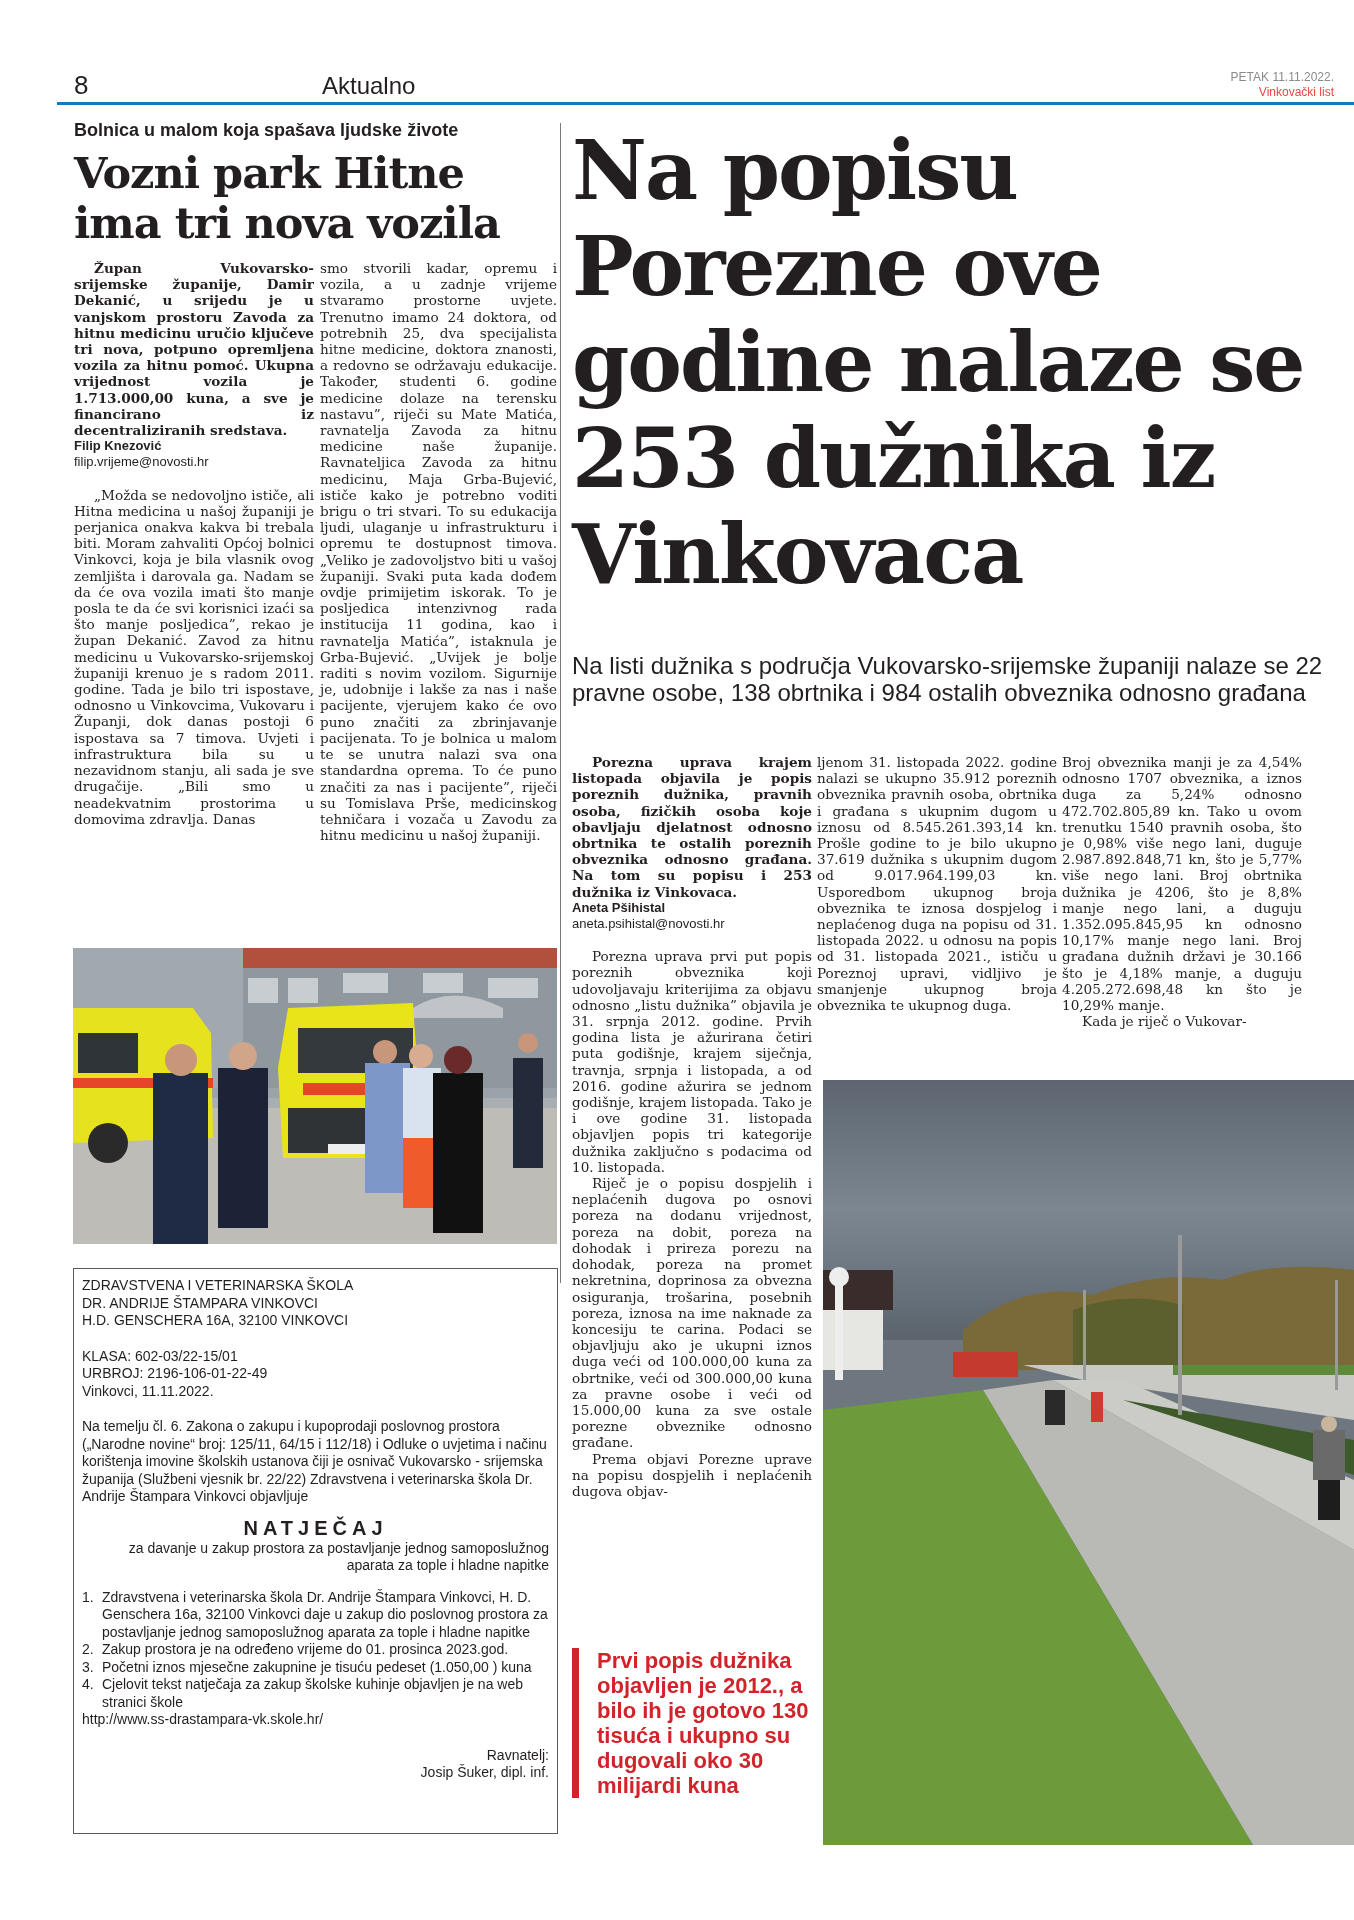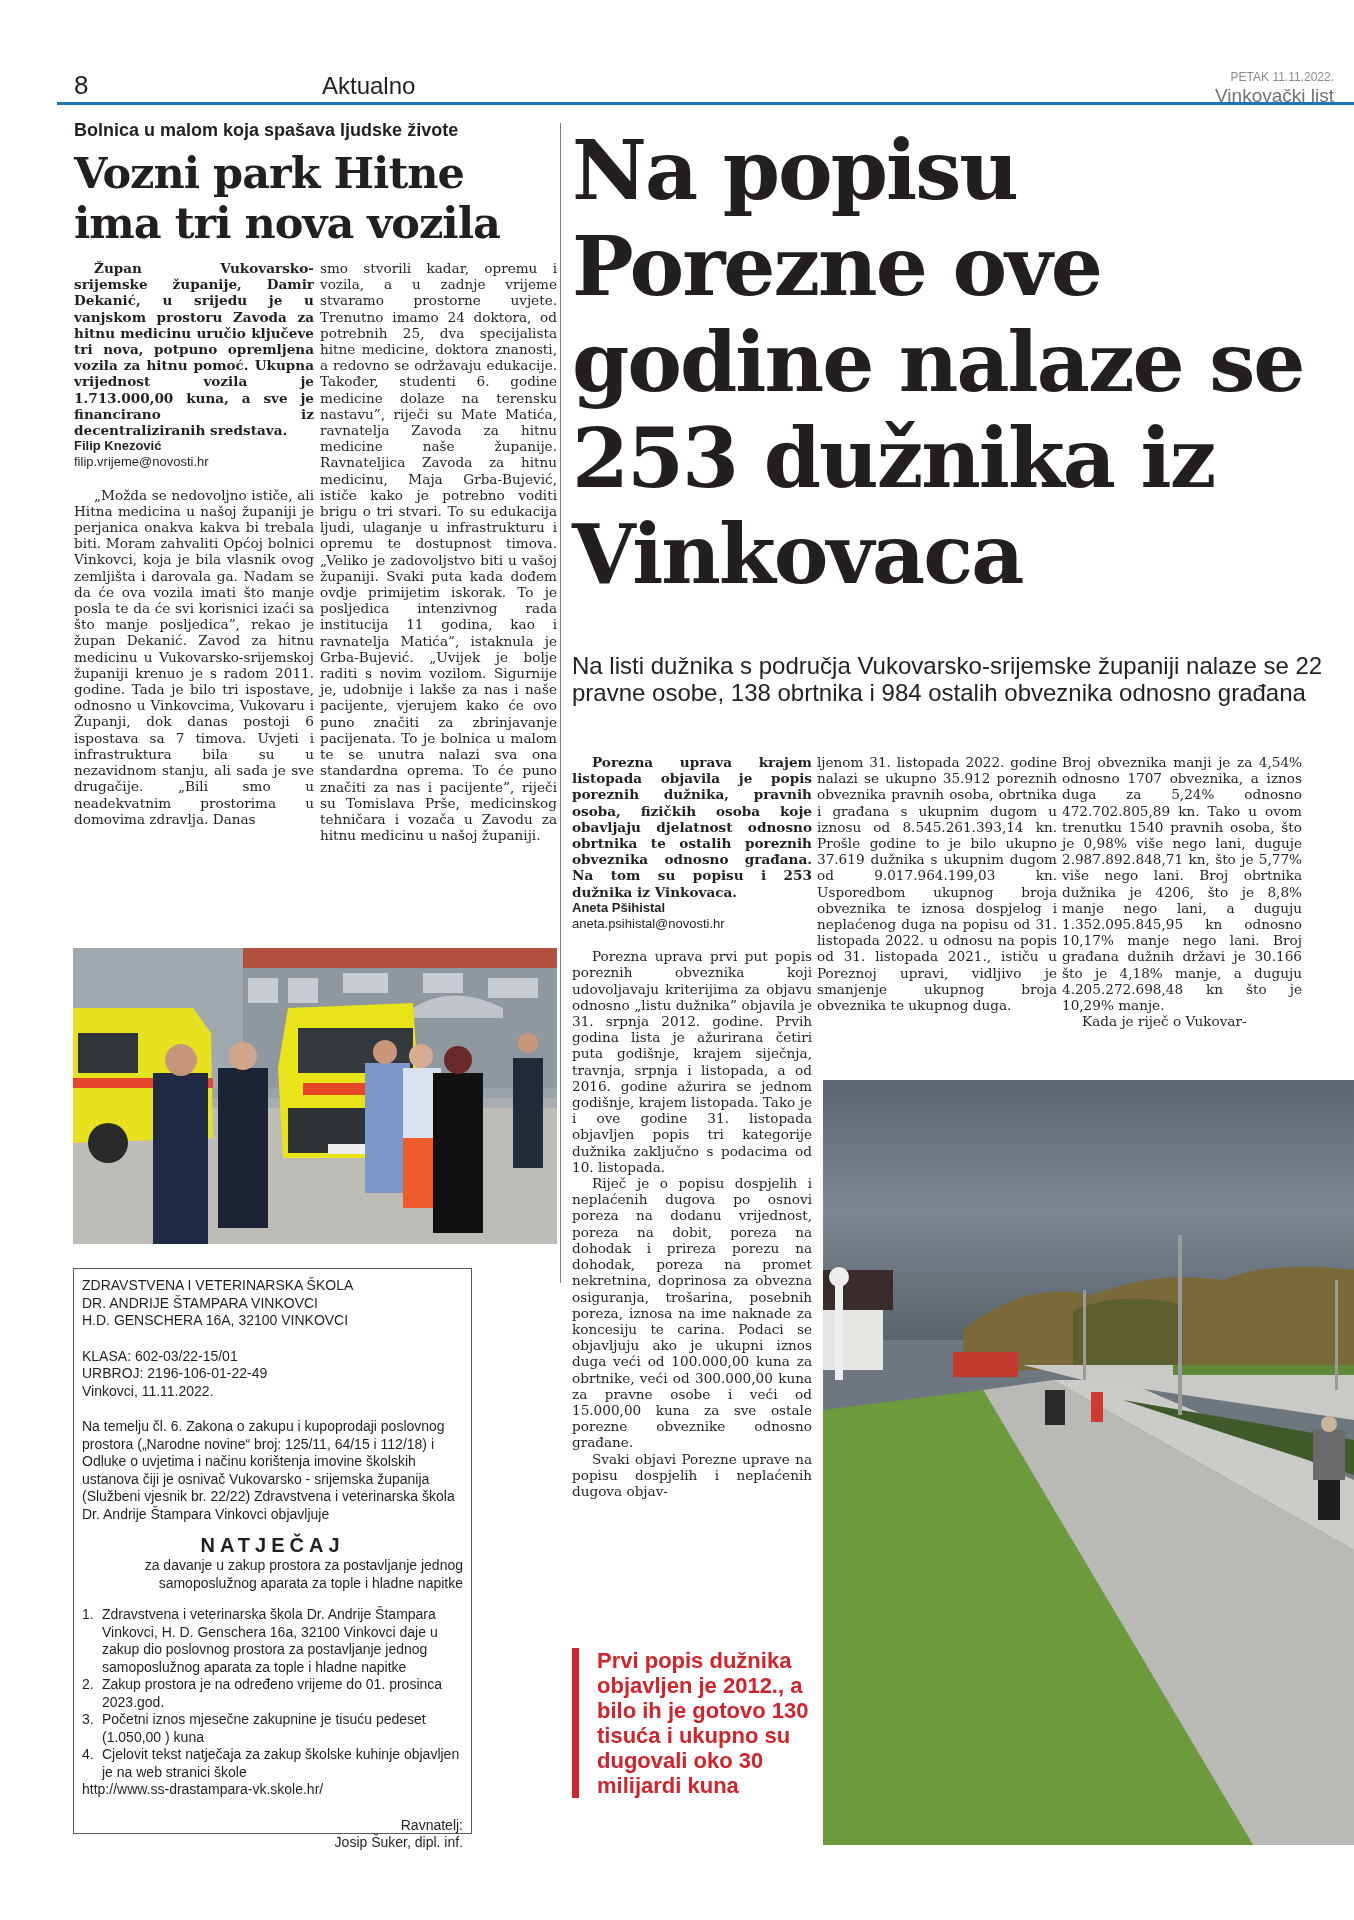--- a/index.html
+++ b/index.html
@@ -5,42 +5,42 @@
   * { box-sizing: border-box; margin: 0; padding: 0; }
   html, body { width: 1354px; height: 1920px; background: #ffffff; overflow: hidden; }
   body { position: relative; color: #231f20; font-family: "DejaVu Serif", serif; }
 
   .abs { position: absolute; }
 
   
   .page-num { left: 74px; top: 70px; font-family: "Liberation Sans", sans-serif; font-size: 26px; font-weight: 300; color: #231f20; }
   .section { left: 322px; top: 72px; font-family: "Liberation Sans", sans-serif; font-size: 24px; color: #231f20; }
   .hdr-date { right: 20px; top: 70px; font-family: "Liberation Sans", sans-serif; font-size: 12px; color: #8a8a8a; text-align: right; }
-  .hdr-paper { right: 20px; top: 85px; font-family: "Liberation Sans", sans-serif; font-size: 19px; color: #737373; text-align: right; }
+  .hdr-paper { right: 20px; top: 85px; font-family: "Liberation Sans", sans-serif; font-size: 12px; color: #ef4444; text-align: right; }
   .hdr-rule { left: 57px; top: 102px; width: 1297px; height: 3px; background: #1b75bb; }
 
   .vdivider { left: 560px; top: 123px; width: 1px; height: 1160px; background: #7a7a7a; }
 
   
   .kicker { left: 74px; top: 120px; font-family: "Liberation Sans", sans-serif; font-weight: bold; font-size: 18px; }
   .left-title { left: 74px; top: 148px; width: 480px; font-family: "DejaVu Serif", serif; font-weight: bold; font-size: 43px; line-height: 50px; letter-spacing: -1px; }
   .col { font-family: "DejaVu Serif", serif; font-size: 13.6px; line-height: 16.2px; text-align: justify; hyphens: manual; }
   .col p { text-indent: 20px; }
   .col p.noind { text-indent: 0; }
   .lead { font-weight: bold; }
   .author { font-family: "Liberation Sans", sans-serif; font-weight: bold; font-size: 13px; }
   .email { font-family: "Liberation Sans", sans-serif; font-size: 13px; margin-bottom: 16px; }
 
   .colA { left: 74px; top: 260px; width: 240px; }
   .colB { left: 320px; top: 260px; width: 237px; }
 
   .photo1 { left: 73px; top: 948px; width: 484px; height: 296px; overflow: hidden; background: #b8bec4; }
 
   
-  .adbox { left: 73px; top: 1268px; width: 399px; height: 566px; border: 1px solid #5a5a5a; padding: 8px 8px; font-family: "Liberation Sans", sans-serif; font-size: 14px; line-height: 17.5px; color: #231f20; }
+  .adbox { left: 73px; top: 1268px; width: 485px; height: 566px; border: 1px solid #5a5a5a; padding: 8px 8px; font-family: "Liberation Sans", sans-serif; font-size: 14px; line-height: 17.5px; color: #231f20; }
   .adbox .gap { height: 18px; }
   .adbox .natjecaj { text-align: center; font-weight: bold; font-size: 20px; letter-spacing: 5px; margin-top: 10px; line-height: 24px; }
   .adbox .center { text-align: right; }
   .adbox ol { list-style: none; margin-top: 14px; }
   .adbox ol li { display: flex; }
   .adbox ol li .n { width: 20px; flex: 0 0 20px; }
   .adbox .sign { text-align: right; }
 
   
   .big-title { left: 572px; top: 122px; width: 780px; font-family: "DejaVu Serif", serif; font-weight: bold; font-size: 82px; line-height: 96px; letter-spacing: -2px; color: #231f20; }
@@ -156,21 +156,21 @@
 
 <h1 class="abs big-title">Na popisu Porezne ove godine nalaze se 253 dužnika iz Vinkovaca</h1>
 <div class="abs subtitle">Na listi dužnika s područja Vukovarsko-srijemske županiji nalaze se 22 pravne osobe, 138 obrtnika i 984 ostalih obveznika odnosno građana</div>
 
 <div class="abs col colC">
   <p class="lead">Porezna uprava krajem listopada objavila je popis poreznih dužnika, pravnih osoba, fizičkih osoba koje obavljaju djelatnost odnosno obrtnika te ostalih poreznih obveznika odnosno građana. Na tom su popisu i 253 dužnika iz Vinkovaca.</p>
   <div class="author">Aneta Pšihistal</div>
   <div class="email">aneta.psihistal@novosti.hr</div>
   <p>Porezna uprava prvi put popis poreznih obveznika koji udovoljavaju kriterijima za objavu odnosno „listu dužnika” objavila je 31. srpnja 2012. godine. Prvih godina lista je ažurirana četiri puta godišnje, krajem siječnja, travnja, srpnja i listopada, a od 2016. godine ažurira se jednom godišnje, krajem listopada. Tako je i ove godine 31. listopada objavljen popis tri kategorije dužnika zaključno s podacima od 10. listopada.</p>
   <p>Riječ je o popisu dospjelih i neplaćenih dugova po osnovi poreza na dodanu vrijednost, poreza na dobit, poreza na dohodak i prireza porezu na dohodak, poreza na promet nekretnina, doprinosa za obvezna osiguranja, trošarina, posebnih poreza, iznosa na ime naknade za koncesiju te carina. Podaci se objavljuju ako je ukupni iznos duga veći od 100.000,00 kuna za obrtnike, veći od 300.000,00 kuna za pravne osobe i veći od 15.000,00 kuna za sve ostale porezne obveznike odnosno građane.</p>
-  <p>Svaki objavi Porezne uprave na popisu dospjelih i neplaćenih dugova objav-</p>
+  <p>Prema objavi Porezne uprave na popisu dospjelih i neplaćenih dugova objav-</p>
 </div>
 <div class="abs col colD">
   <p class="noind">ljenom 31. listopada 2022. godine nalazi se ukupno 35.912 poreznih obveznika pravnih osoba, obrtnika i građana s ukupnim dugom u iznosu od 8.545.261.393,14 kn. Prošle godine to je bilo ukupno 37.619 dužnika s ukupnim dugom od 9.017.964.199,03 kn. Usporedbom ukupnog broja obveznika te iznosa dospjelog i neplaćenog duga na popisu od 31. listopada 2022. u odnosu na popis od 31. listopada 2021., ističu u Poreznoj upravi, vidljivo je smanjenje ukupnog broja obveznika te ukupnog duga.</p>
 </div>
 <div class="abs col colE">
   <p class="noind">Broj obveznika manji je za 4,54% odnosno 1707 obveznika, a iznos duga za 5,24% odnosno 472.702.805,89 kn. Tako u ovom trenutku 1540 pravnih osoba, što je 0,98% više nego lani, duguje 2.987.892.848,71 kn, što je 5,77% više nego lani. Broj obrtnika dužnika je 4206, što je 8,8% manje nego lani, a duguju 1.352.095.845,95 kn odnosno 10,17% manje nego lani.  Broj građana dužnih državi je 30.166 što je 4,18% manje, a duguju 4.205.272.698,48 kn što je 10,29% manje.</p>
   <p>Kada je riječ o Vukovar-</p>
 </div>
 
 <div class="abs pullquote">Prvi popis dužnika objavljen je 2012., a bilo ih je gotovo 130 tisuća i ukupno su dugovali oko 30 milijardi kuna</div>

